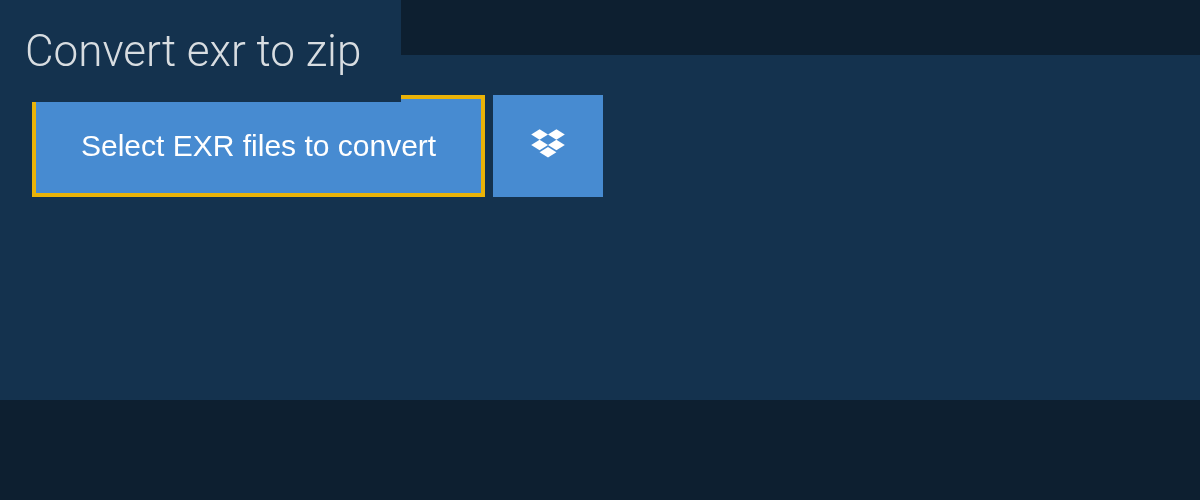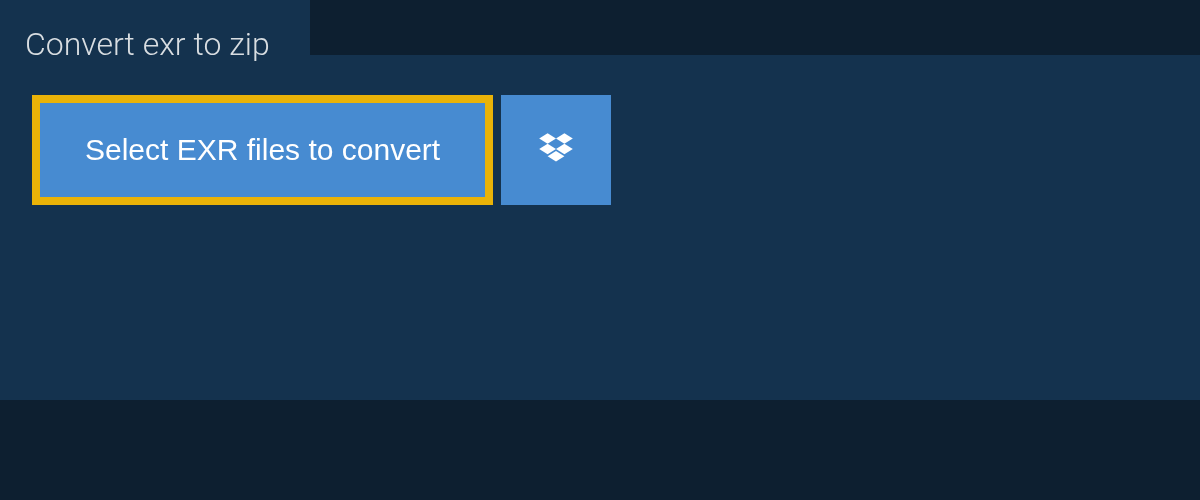--- a/index.html
+++ b/index.html
@@ -24,30 +24,30 @@
     .tab {
       position: absolute;
       top: -55px;
       left: 0;
       background: #14324e;
       padding: 25px 40px 25px 25px;
       display: inline-block;
     }
     .tab-title {
       color: #d8dde1;
-      font-size: 32px;
+      font-size: 44px;
       font-weight: 300;
     }
     .button-row {
       display: flex;
       gap: 8px;
       padding: 40px 0 0 32px;
     }
     .select-button-wrapper {
-      border: 8px solid #eab308;
+      border: 4px solid #eab308;
       display: inline-block;
       text-decoration: underline;
     }
     .select-button {
       background: #478bd1;
       color: #ffffff;
       font-size: 30px;
       font-weight: 300;
       padding: 30px 45px;
       border: none;

